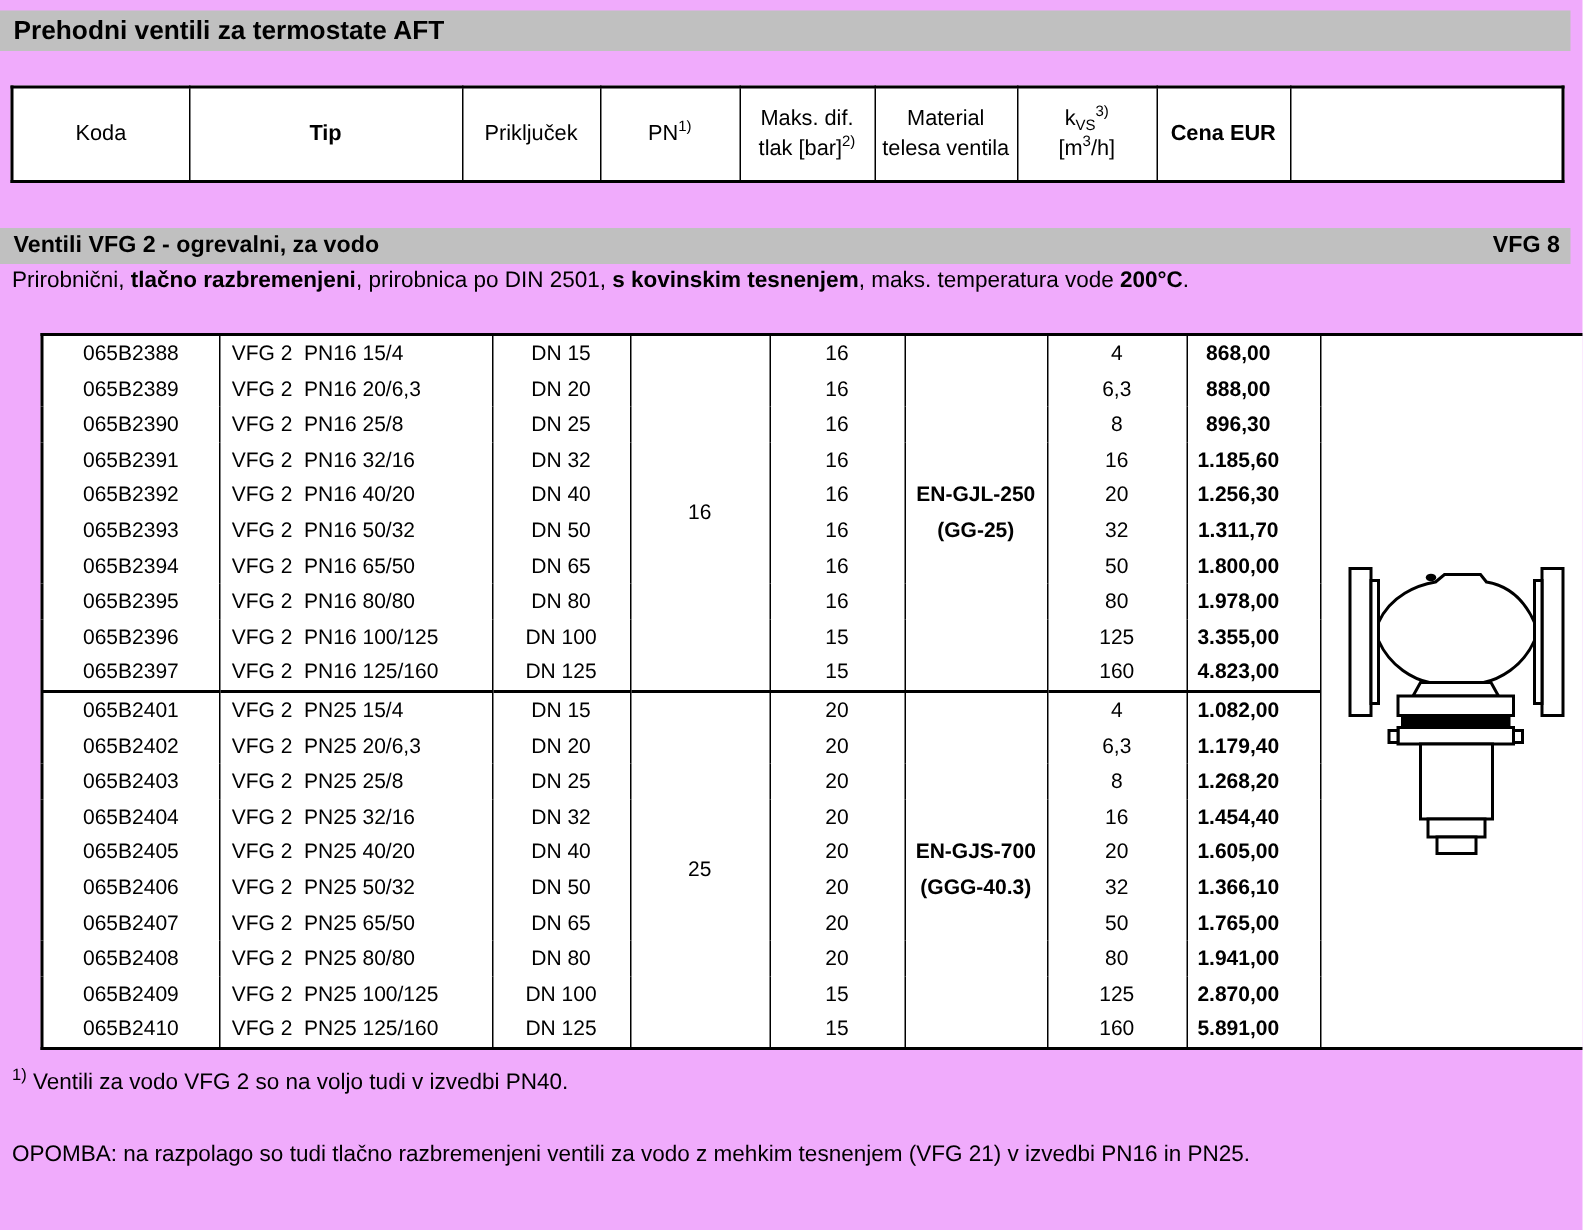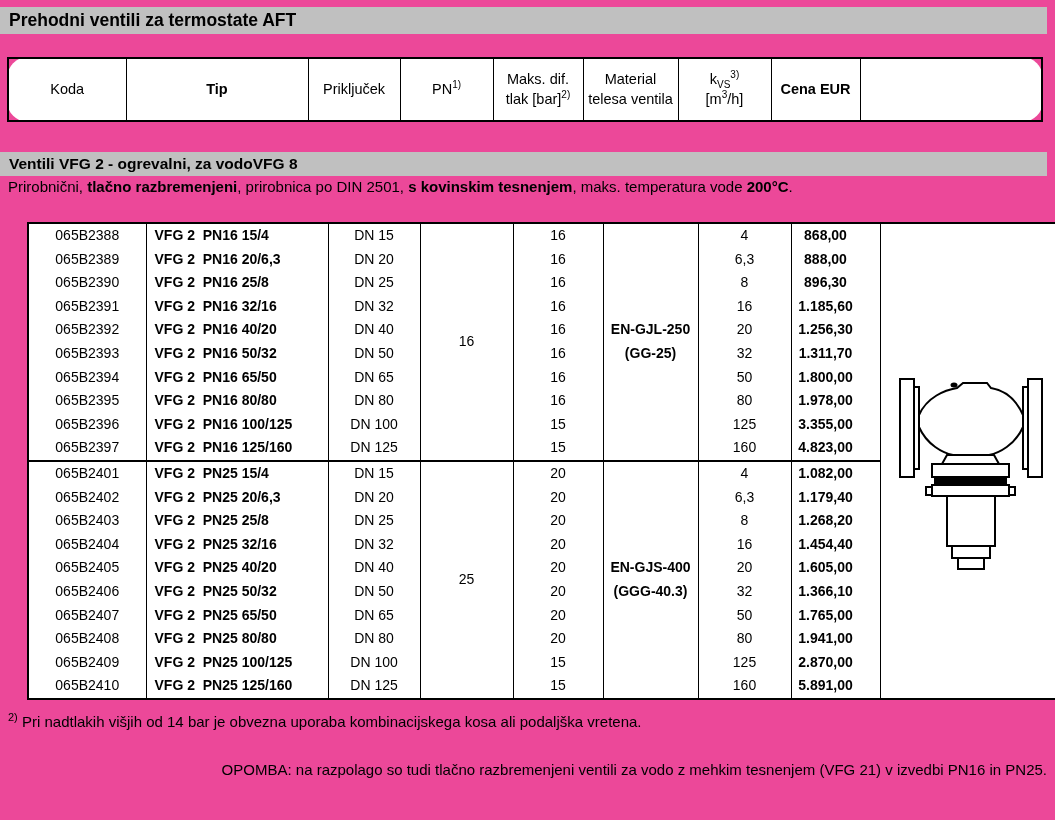--- a/index.html
+++ b/index.html
@@ -1,50 +1,50 @@
 <!DOCTYPE html>
 <html><head>
 <meta charset="utf-8">
 <style>
   * { margin:0; padding:0; box-sizing:border-box; }
   body { background:#fff; font-family:"Liberation Sans", "DejaVu Sans", sans-serif; color:#000; }
-  .page { position:relative; width:1055px; height:820px; background:#ec4899; overflow:hidden; }
+  .page { position:relative; width:1055px; height:820px; background:#f0abfc; overflow:hidden; }
 
   .title-bar { position:absolute; top:7px; left:0; width:1047px; height:27px;
     background:#c0c0c0; font-size:17.5px; font-weight:bold; line-height:27px; padding-left:9px; }
 
   table { border-collapse:collapse; table-layout:fixed; }
   .htable, .dtable { position:absolute; left:7px; width:1036px; border:2px solid #000; background:#fff; }
 
-  .htable { top:57px; height:65px; font-size:14.5px;border-radius:21px; }
+  .htable { top:57px; height:65px; font-size:14.5px; }
   .htable th { border:1px solid #000; font-weight:normal; text-align:center; vertical-align:middle; line-height:1.35; padding:0; }
   .htable th.b { font-weight:bold; }
   sup { font-size:10px; vertical-align:super; line-height:0; }
   sub { font-size:10px; vertical-align:sub; line-height:0; }
 
   .section-bar { position:absolute; top:152px; left:0; width:1047px; height:24px;
     background:#c0c0c0; font-size:15.5px; font-weight:bold; line-height:24px;
-    padding:0 7px 0 9px; display:flex; }
+    padding:0 7px 0 9px; display:flex; justify-content:space-between; }
 
   .desc { position:absolute; top:174px; left:8px; width:1039px; font-size:15px; line-height:25px; }
 
   .dtable { top:222px; height:473px; font-size:14px;margin-left:20px; }
   .dtable td { border-left:1px solid #000; border-right:1px solid #000; padding:0;
     text-align:center; vertical-align:middle; height:23px; line-height:23.6px; }
   .dtable td.grp { border-top:2px solid #000; }
-  .c-tip { text-align:left !important; padding-left:8px !important; font-weight:bold; white-space:pre; }
+  .c-tip { text-align:left !important; padding-left:8px !important; font-weight:normal; white-space:pre; }
   .c-price { text-align:center; padding-right:20px !important; font-weight:bold; }
   .c-mat div { line-height:23.6px;font-weight:bold; }
   .c-img { vertical-align:middle; }
   .c-img svg { display:block; margin:16px auto 0 auto; }
 
   .footnotes { position:absolute; top:709px; left:8px; width:1039px; font-size:15px; }
   .fn { line-height:26px; }
   .fn sup { font-size:11px; }
-  .note { margin-top:22px; line-height:26px;text-align:right; }
+  .note { margin-top:22px; line-height:26px; }
 </style>
 </head>
 <body>
 
 <div class="page">
 
   <div class="title-bar">Prehodni ventili za termostate AFT</div>
 
   <table class="htable">
     <colgroup>
@@ -214,21 +214,21 @@
           <td class="c-kvs">160</td>
           <td class="c-price">4.823,00</td>
         </tr>
         <tr>
           <td class="c-code grp">065B2401</td>
           <td class="c-tip grp">VFG 2  PN25 15/4</td>
           <td class="c-dn grp">DN 15</td>
           <td class="c-pn grp" rowspan="10">25</td>
           <td class="c-dif grp">20</td>
           <td class="c-mat grp" rowspan="10">
-            <div>EN-GJS-400</div>
+            <div>EN-GJS-700</div>
             <div>(GGG-40.3)</div>
           </td>
           <td class="c-kvs grp">4</td>
           <td class="c-price grp">1.082,00</td>
         </tr>
         <tr>
           <td class="c-code">065B2402</td>
           <td class="c-tip">VFG 2  PN25 20/6,3</td>
           <td class="c-dn">DN 20</td>
           <td class="c-dif">20</td>
@@ -296,17 +296,17 @@
           <td class="c-tip">VFG 2  PN25 125/160</td>
           <td class="c-dn">DN 125</td>
           <td class="c-dif">15</td>
           <td class="c-kvs">160</td>
           <td class="c-price">5.891,00</td>
         </tr>
       </tbody>
   </table>
 
   <div class="footnotes">
-    <div class="fn"><sup>2)</sup> <span>Pri nadtlakih višjih od 14 bar je obvezna uporaba kombinacijskega kosa ali podaljška vretena.</span></div>
+    <div class="fn"><sup>1)</sup> <span>Ventili za vodo VFG 2 so na voljo tudi v izvedbi PN40.</span></div>
     <div class="note">OPOMBA: na razpolago so tudi tlačno razbremenjeni ventili za vodo z mehkim tesnenjem (VFG 21) v izvedbi PN16 in PN25.</div>
   </div>
 
 </div>
 
 </body></html>

